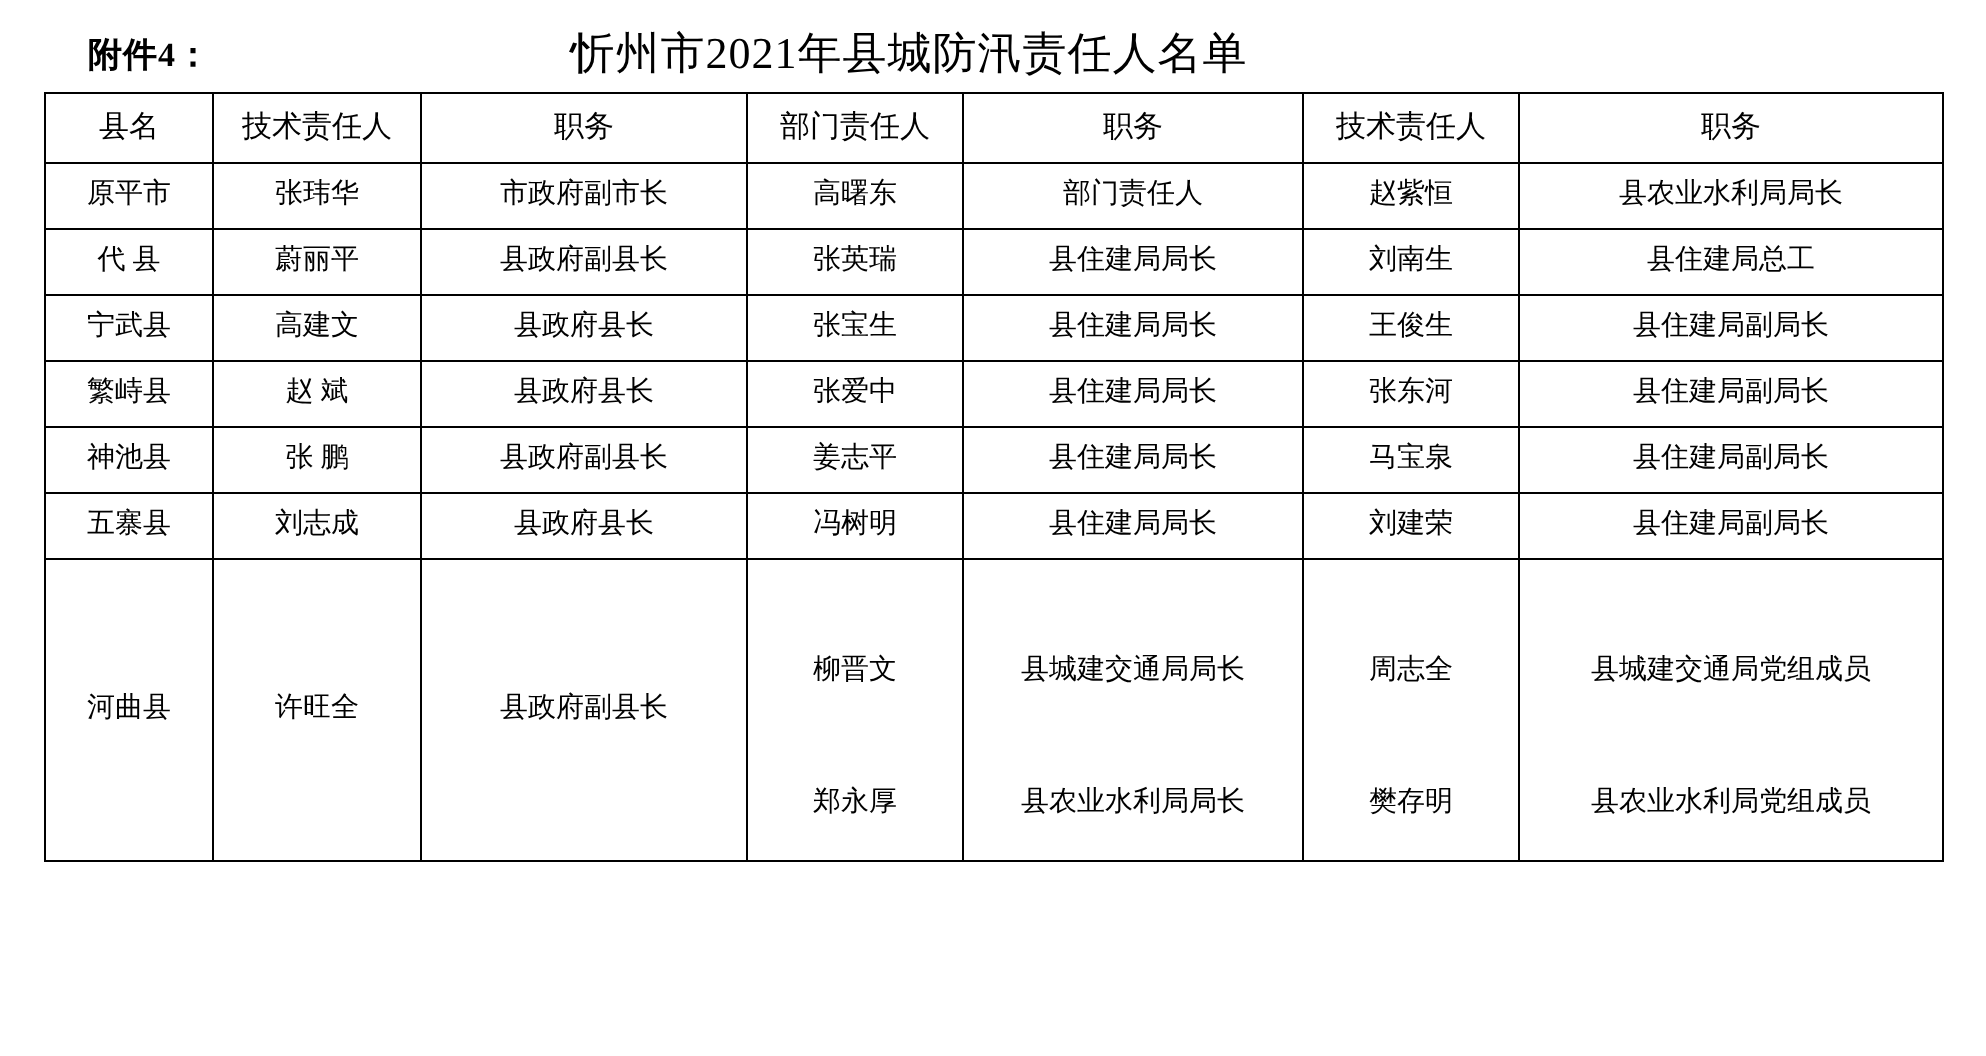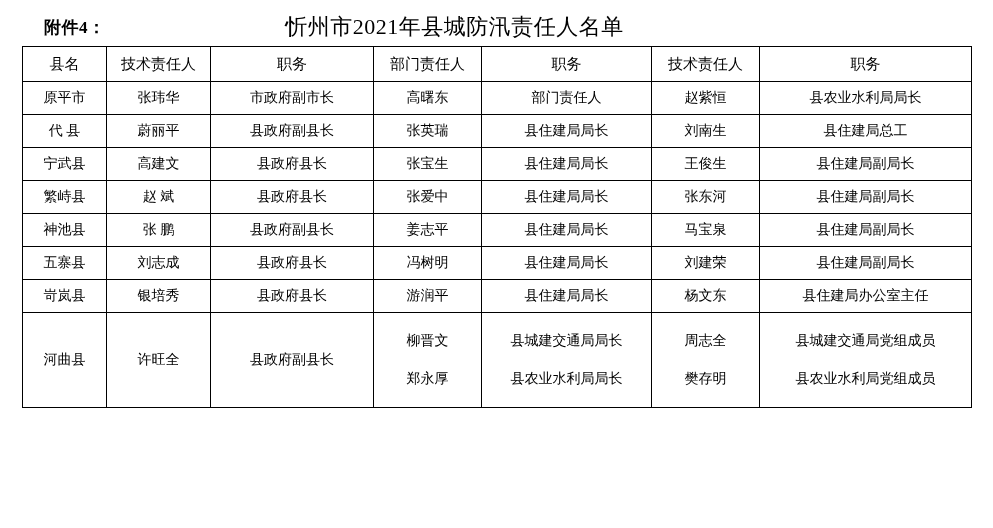--- a/index.html
+++ b/index.html
@@ -75,20 +75,21 @@
   col.c5 { width: 108px; }
   col.c6 { width: 212px; }
   .sub-split {
     padding: 0 !important;
     vertical-align: middle;
   }
   .sub-split .sub-line {
     display: block;
     line-height: 1.35;
     padding: 1px 2px;
+    margin-top: 28px;
   }
   .tall td { height: 52px; }
 </style>
 </head>
 <body>
 
 <div class="page">
 
   <div class="attachment-label">附件4：</div>
   <div class="doc-title">忻州市2021年县城防汛责任人名单</div>
@@ -174,29 +175,20 @@
         <tr>
           <td>五寨县</td>
           <td>刘志成</td>
           <td>县政府县长</td>
           <td>冯树明</td>
           <td>县住建局局长</td>
           <td>刘建荣</td>
           <td>县住建局副局长</td>
         </tr>
 
-        <tr>
-          <td>岢岚县</td>
-          <td>银培秀</td>
-          <td>县政府县长</td>
-          <td>游润平</td>
-          <td>县住建局局长</td>
-          <td>杨文东</td>
-          <td>县住建局办公室主任</td>
-        </tr>
 
         <tr class="tall">
           <td>河曲县</td>
           <td>许旺全</td>
           <td>县政府副县长</td>
           <td class="sub-split">
             <span class="sub-line">柳晋文</span>
             <span class="sub-line">郑永厚</span>
           </td>
           <td class="sub-split">

